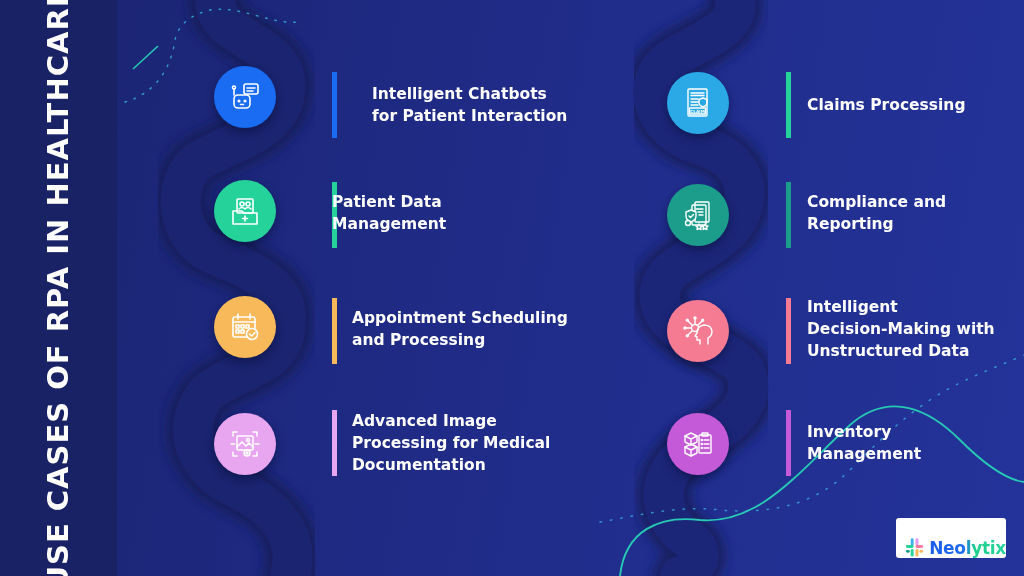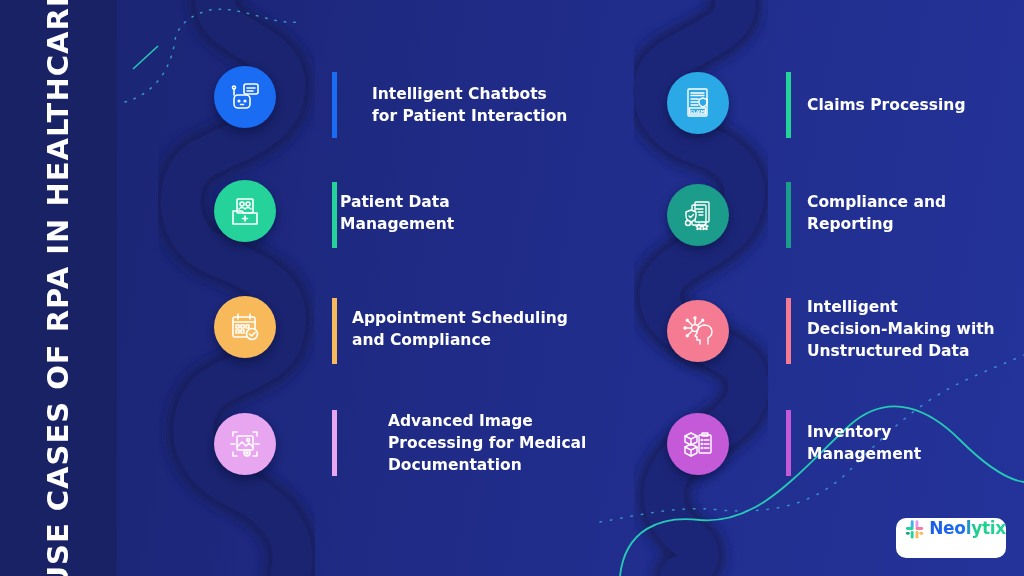--- a/index.html
+++ b/index.html
@@ -38,22 +38,22 @@
     font-family:"DejaVu Sans", sans-serif;
     font-weight:bold; font-size:15.5px; line-height:22px;
     color:#ffffff;
     white-space:pre-line;
     width:230px;
     display:flex; align-items:center;
     height:66px;
   }
   .logo-box {
     position:absolute; left:896px; top:518px; width:110px; height:40px;
-    background:#ffffff; border-radius:10px;
-    display:flex; align-items:flex-start; padding-left:8px; gap:4px;
+    background:#ffffff; border-radius:3px;
+    display:flex; align-items:flex-end; padding-left:8px; gap:4px;
   }
   .logo-text {
     font-family:"DejaVu Sans", sans-serif; font-weight:bold; font-size:17px;
     background: linear-gradient(90deg, #1a5ce8 0%, #1f6ef0 45%, #1fcf8a 60%, #25d49c 100%);
     -webkit-background-clip:text; background-clip:text; color:transparent;
     letter-spacing:-0.3px;
   }
 </style>
 </head>
 <body>
@@ -110,21 +110,21 @@
         <rect x="9" y="5" width="16" height="14" rx="1"></rect>
         <circle cx="14" cy="10" r="2"></circle>
           <circle cx="20" cy="10" r="2"></circle>
         <path d="M11 15 q3 -3 6 0 q3 -3 6 0"></path>
         <path d="M5 17 h9 l2 2 h13 v11 h-24 z"></path>
         <line x1="17" y1="22" x2="17" y2="27"></line>
           <line x1="14.5" y1="24.5" x2="19.5" y2="24.5"></line>
       </svg>
     </div>
     <div class="bar" style="left:332px; top:182px; background:#25d39a;"></div>
-    <div class="label" style="left:340px; top:180px;">Patient Data
+    <div class="label" style="left:332px; top:180px;">Patient Data
 Management</div>
   </div>
 
   <div>
     <div class="icon-circle" style="left:214px; top:296px; background:#f8b95a;">
       <svg viewBox="0 0 34 34" fill="none" stroke="#fff" stroke-width="1.6" stroke-linecap="round" stroke-linejoin="round">
         <rect x="5" y="7" width="22" height="20" rx="2"></rect>
         <line x1="5" y1="12" x2="27" y2="12"></line>
         <line x1="10" y1="4" x2="10" y2="9"></line>
           <line x1="22" y1="4" x2="22" y2="9"></line>
@@ -132,38 +132,38 @@
           <rect x="13" y="15" width="3" height="3"></rect>
           <rect x="18" y="15" width="3" height="3"></rect>
         <rect x="8" y="20" width="3" height="3"></rect>
           <rect x="13" y="20" width="3" height="3"></rect>
         <circle cx="24" cy="24" r="5.5" fill="#f8b95a"></circle>
         <path d="M21.5 24 l2 2 l3.5 -3.5"></path>
       </svg>
     </div>
     <div class="bar" style="left:332px; top:298px; background:#f8b95a;"></div>
     <div class="label" style="left:352px; top:296px;">Appointment Scheduling
-and Compliance</div>
+and Processing</div>
   </div>
 
   <div>
     <div class="icon-circle" style="left:214px; top:413px; background:#e9a6f0;">
       <svg viewBox="0 0 34 34" fill="none" stroke="#fff" stroke-width="1.5" stroke-linecap="round" stroke-linejoin="round">
         <path d="M5 9 v-4 h4 M25 5 h4 v4 M29 25 v4 h-4 M9 29 h-4 v-4"></path>
         <rect x="9" y="9" width="16" height="14" rx="1"></rect>
         <path d="M9 20 l5 -5 l4 4 l3 -3 l4 4"></path>
         <circle cx="20" cy="13" r="1.5"></circle>
         <circle cx="19" cy="26" r="3" fill="#e9a6f0"></circle>
           <circle cx="19" cy="26" r="1"></circle>
         <line x1="3" y1="17" x2="7" y2="17"></line>
           <line x1="27" y1="17" x2="31" y2="17"></line>
       </svg>
     </div>
     <div class="bar" style="left:332px; top:410px; background:#e9a6f0;"></div>
-    <div class="label" style="left:352px; top:410px;margin-left:36px;">Advanced Image
+    <div class="label" style="left:352px; top:410px;">Advanced Image
 Processing for Medical
 Documentation</div>
   </div>
 </div>
 
 <div>
 
   <div>
     <div class="icon-circle" style="left:667px; top:72px; background:#2aa9e6;">
       <svg viewBox="0 0 34 34" fill="none" stroke="#fff" stroke-width="1.4" stroke-linecap="round" stroke-linejoin="round">

